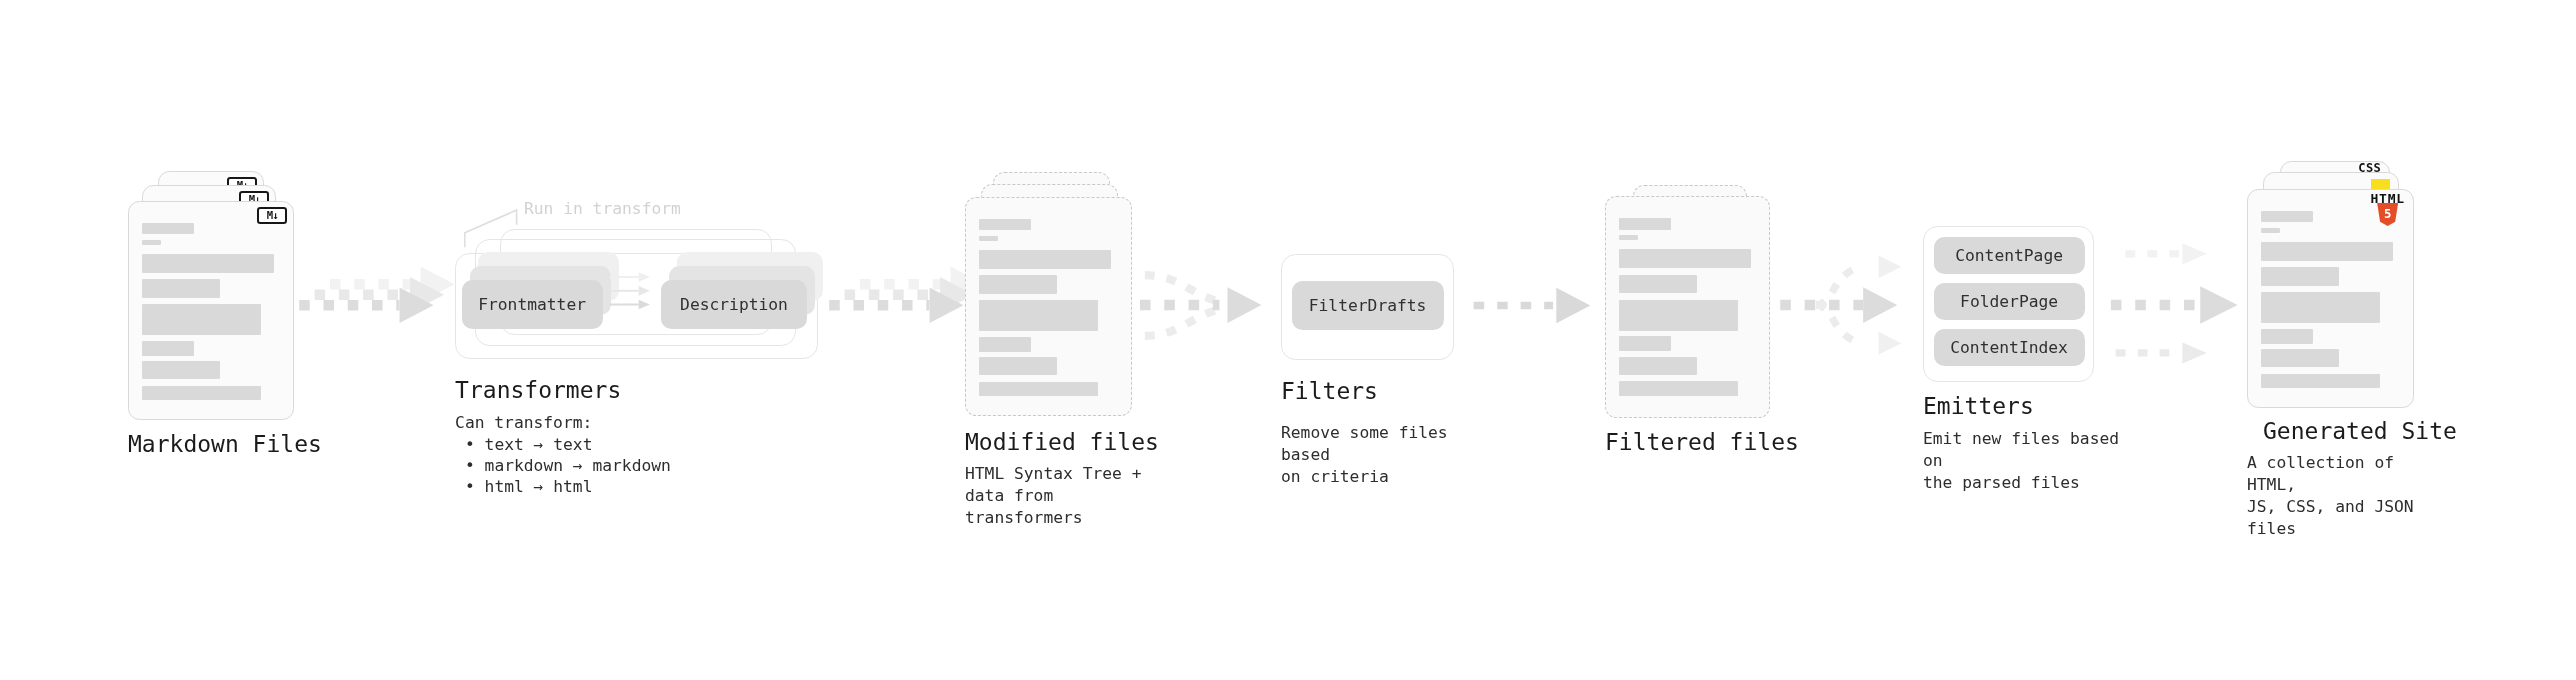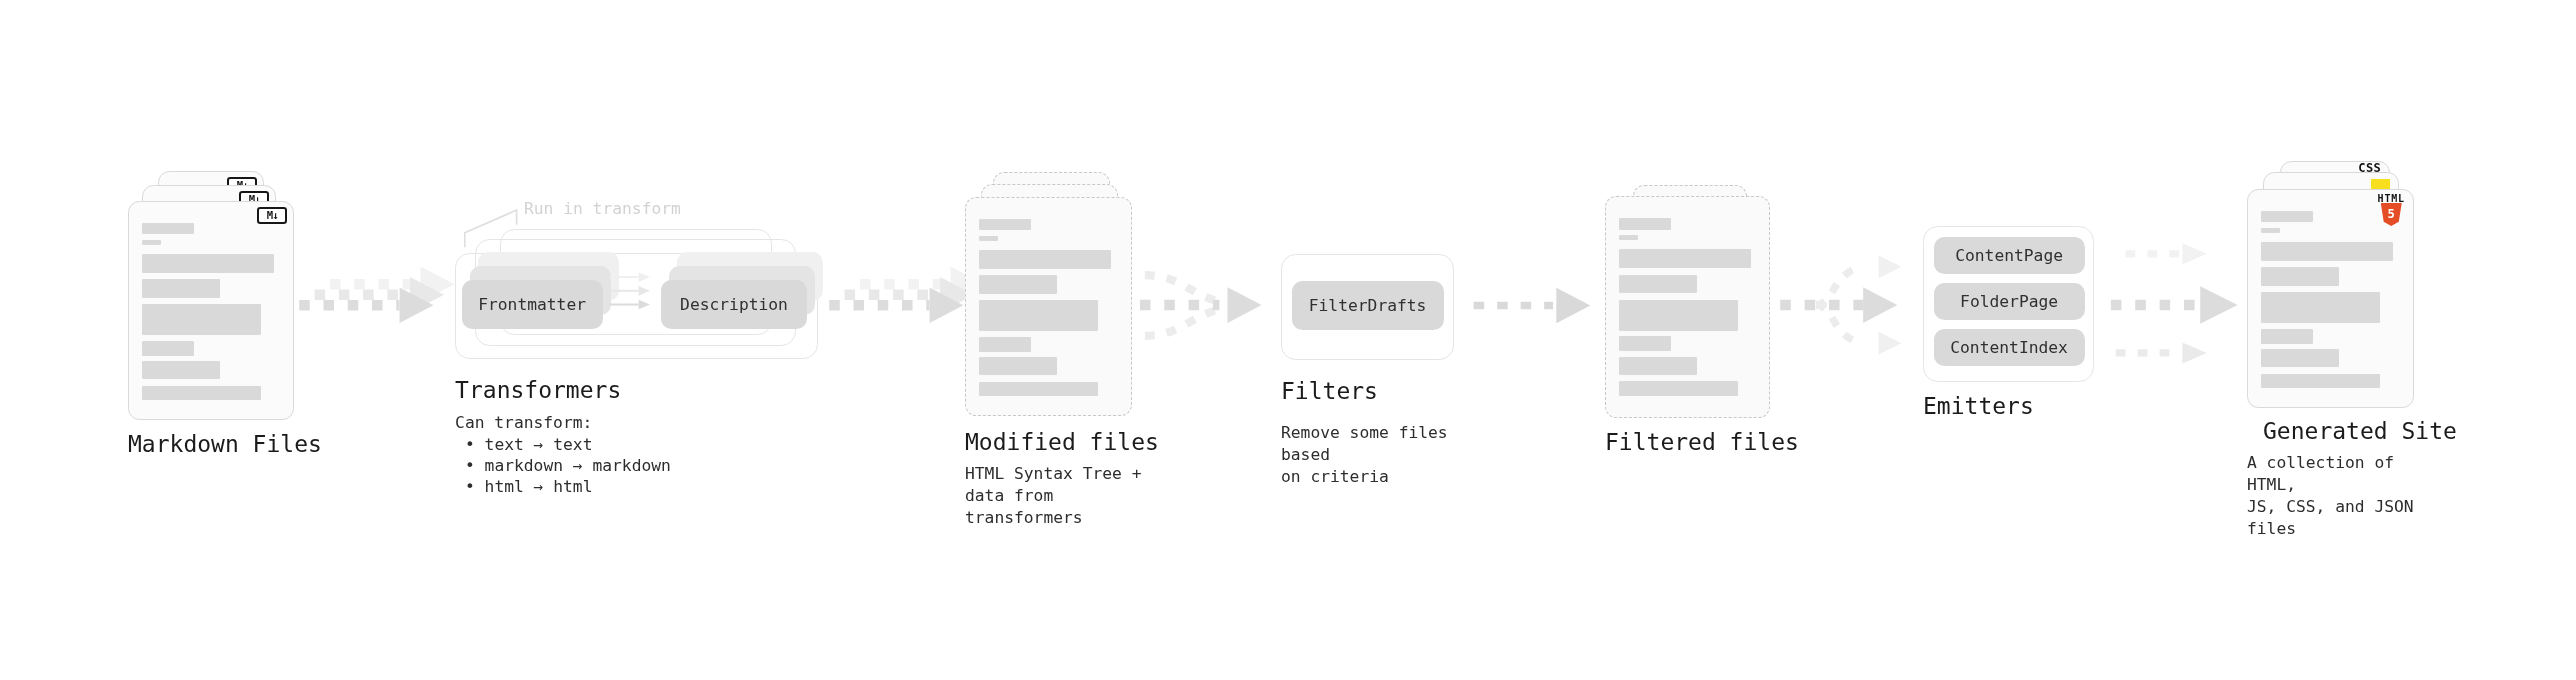--- a/index.html
+++ b/index.html
@@ -38,21 +38,21 @@
     display:flex; align-items:center; justify-content:center;
     font-size:10.6px; font-weight:bold; color:#161616; letter-spacing:-0.8px;
   }
 
   
   .badge-css { position:absolute; top:3.3px; right:7.3px; display:flex; flex-direction:column; align-items:center; gap:0.8px; }
   .badge-css-text { font-size:12px; font-weight:bold; color:#111; line-height:6.5px; letter-spacing:0.4px; }
   .badge-css-bar { width:18px; height:2.4px; background:#2965f1; }
   .badge-js { position:absolute; top:5.7px; right:8.1px; width:19.5px; height:9.8px; background:#f7df1e; }
   .badge-html5 { position:absolute; top:4.9px; right:8.1px; display:flex; flex-direction:column; align-items:center; gap:0.8px; }
-  .html5-text { font-size:10px; font-weight:bold; color:#111; line-height:7.3px; letter-spacing:0.8px; }
+  .html5-text { font-size:13px; font-weight:bold; color:#111; line-height:7.3px; letter-spacing:0.8px; }
   .html5-shield {
     width:21px; height:23px; background:#e44d26;
     clip-path:polygon(0 0,100% 0,86% 82%,50% 100%,14% 82%);
     display:flex; align-items:center; justify-content:center;
     color:#fff; font-weight:bold; font-size:12.2px; line-height:12.2px;
   }
 
   
   .frame { position:absolute; border:1.6px solid #e5e5e5; border-radius:14.6px; background:#ffffff; }
   .frame.ghost-frame { background:transparent; }
@@ -238,20 +238,22 @@
   </svg>
 
   <div class="stage" style="left:1923px; top:226px; width:203px; height:260px;">
     <div class="frame" style="left:0; top:0; width:171px; height:156px;"></div>
     <div class="node-list" style="left:10.6px; top:11.4px;">
       <div class="pill">ContentPage</div>
       <div class="pill">FolderPage</div>
       <div class="pill">ContentIndex</div>
     </div>
     <div class="stage-label" style="left:0; top:167px;">Emitters</div>
+    <div class="stage-sub" style="left:0; top:202px;">Emit new files based on
+the parsed files</div>
   </div>
 
   <svg class="abs" style="left:2109px; top:240px;" width="137" height="130" viewBox="0 0 168 160">
     <line x1="20" y1="17" x2="88" y2="17" stroke="#f2f2f2" stroke-width="9" stroke-dasharray="12 15"></line>
     <polygon points="90,4 120,17 90,30" fill="#f2f2f2"></polygon>
     <line x1="2" y1="80" x2="110" y2="80" stroke="#dcdcdc" stroke-width="13" stroke-dasharray="13 17"></line>
     <polygon points="112,57 158,80 112,103" fill="#dcdcdc"></polygon>
     <line x1="8" y1="139" x2="88" y2="139" stroke="#eaeaea" stroke-width="9" stroke-dasharray="12 15"></line>
     <polygon points="90,126 120,139 90,152" fill="#eaeaea"></polygon>
   </svg>

